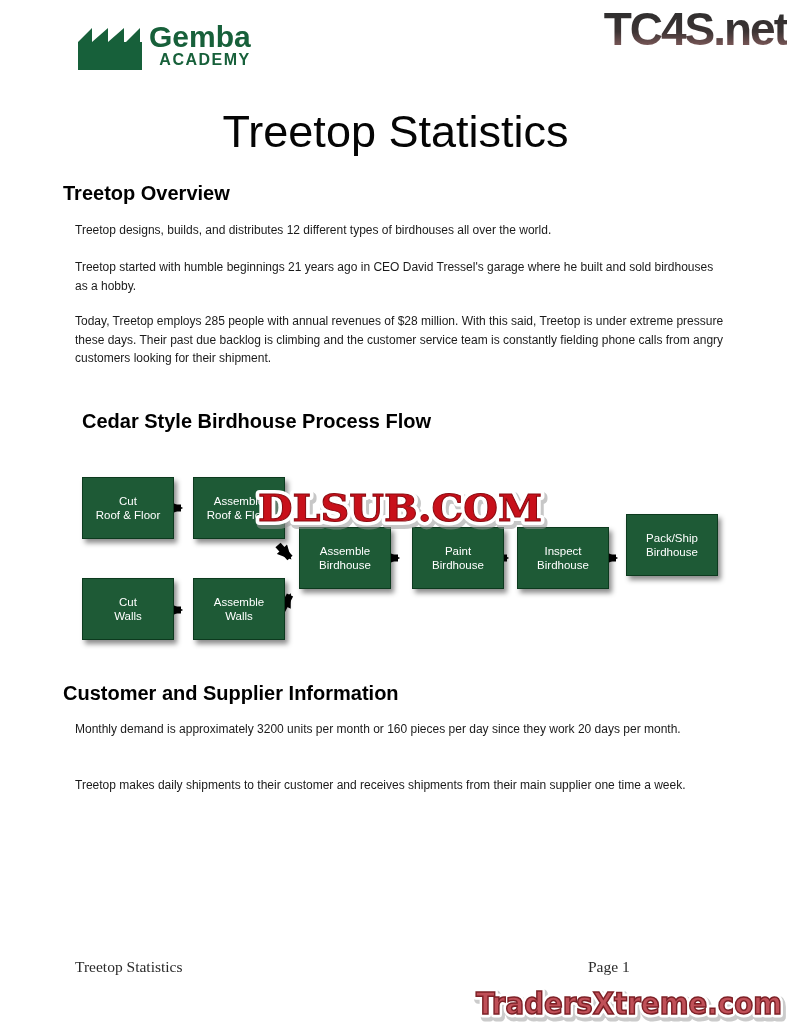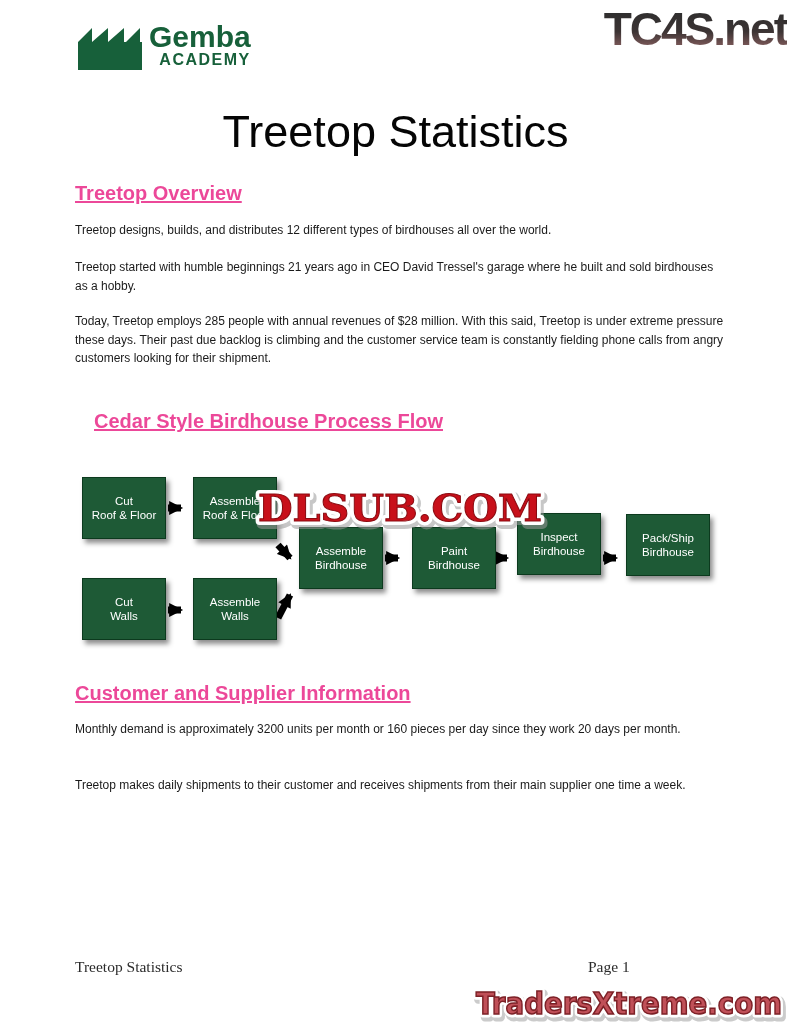--- a/index.html
+++ b/index.html
@@ -30,52 +30,52 @@
   }
 
   
   .doc-title {
     position: absolute; top: 106px; left: 0; width: 100%;
     text-align: center; font-size: 45px; color: #050505;
     font-family: "Liberation Sans", sans-serif; font-weight: normal;
     letter-spacing: 0px;
   }
   .sec-heading {
-    position: absolute; left: 75px;
-    font-size: 20px; font-weight: bold; color: #ec4899; text-decoration: underline;
+    position: absolute; left: 63px;
+    font-size: 20px; font-weight: bold; color: #000000;
   }
   .h-overview { top: 182px; }
   .h-process  { top: 410px; margin-left: 19px; }
   .h-customer { top: 682px; }
 
   .para {
     position: absolute; left: 75px; width: 650px;
     font-size: 12px; line-height: 18.5px; color: #1a1a1a;
   }
   .p1 { top: 221px; }
   .p2 { top: 258px; }
   .p3 { top: 312px; }
   .p4 { top: 720px; }
   .p5 { top: 776px; }
 
   
   .diagram { position: absolute; left: 0; top: 460px; width: 791px; height: 210px; }
   .flow-box {
-    position: absolute; width: 84px; height: 62px;
+    position: absolute; width: 92px; height: 62px;
     background: #1e5a36; border: 1px solid #0c3a1e;
     box-shadow: 3px 4px 5px rgba(0,0,0,0.45);
     color: #ffffff; font-size: 11.5px; line-height: 14px;
     display: flex; flex-direction: column; align-items: center; justify-content: center;
     text-align: center;
   }
   .b-cutroof  { left: 82px;  top: 17px; }
   .b-asmroof  { left: 193px; top: 17px; }
   .b-asmbird  { left: 299px; top: 67px; }
   .b-paint    { left: 412px; top: 67px; }
-  .b-inspect  { left: 517px; top: 53px; }
+  .b-inspect  { left: 517px; top: 67px; }
   .b-packship { left: 626px; top: 54px; }
   .b-cutwalls { left: 82px;  top: 118px; }
   .b-asmwalls { left: 193px; top: 118px; }
   .arrow-layer { position: absolute; left: 0; top: 0; width: 791px; height: 210px; pointer-events: none; }
 
   .wm-dlsub { position: absolute; left: 250px; top: 18px; width: 300px; height: 58px; }
   .wm-bottom { position: absolute; left: 468px; top: 981px; width: 322px; height: 44px; }
 
   
   .footer-left, .footer-right {

